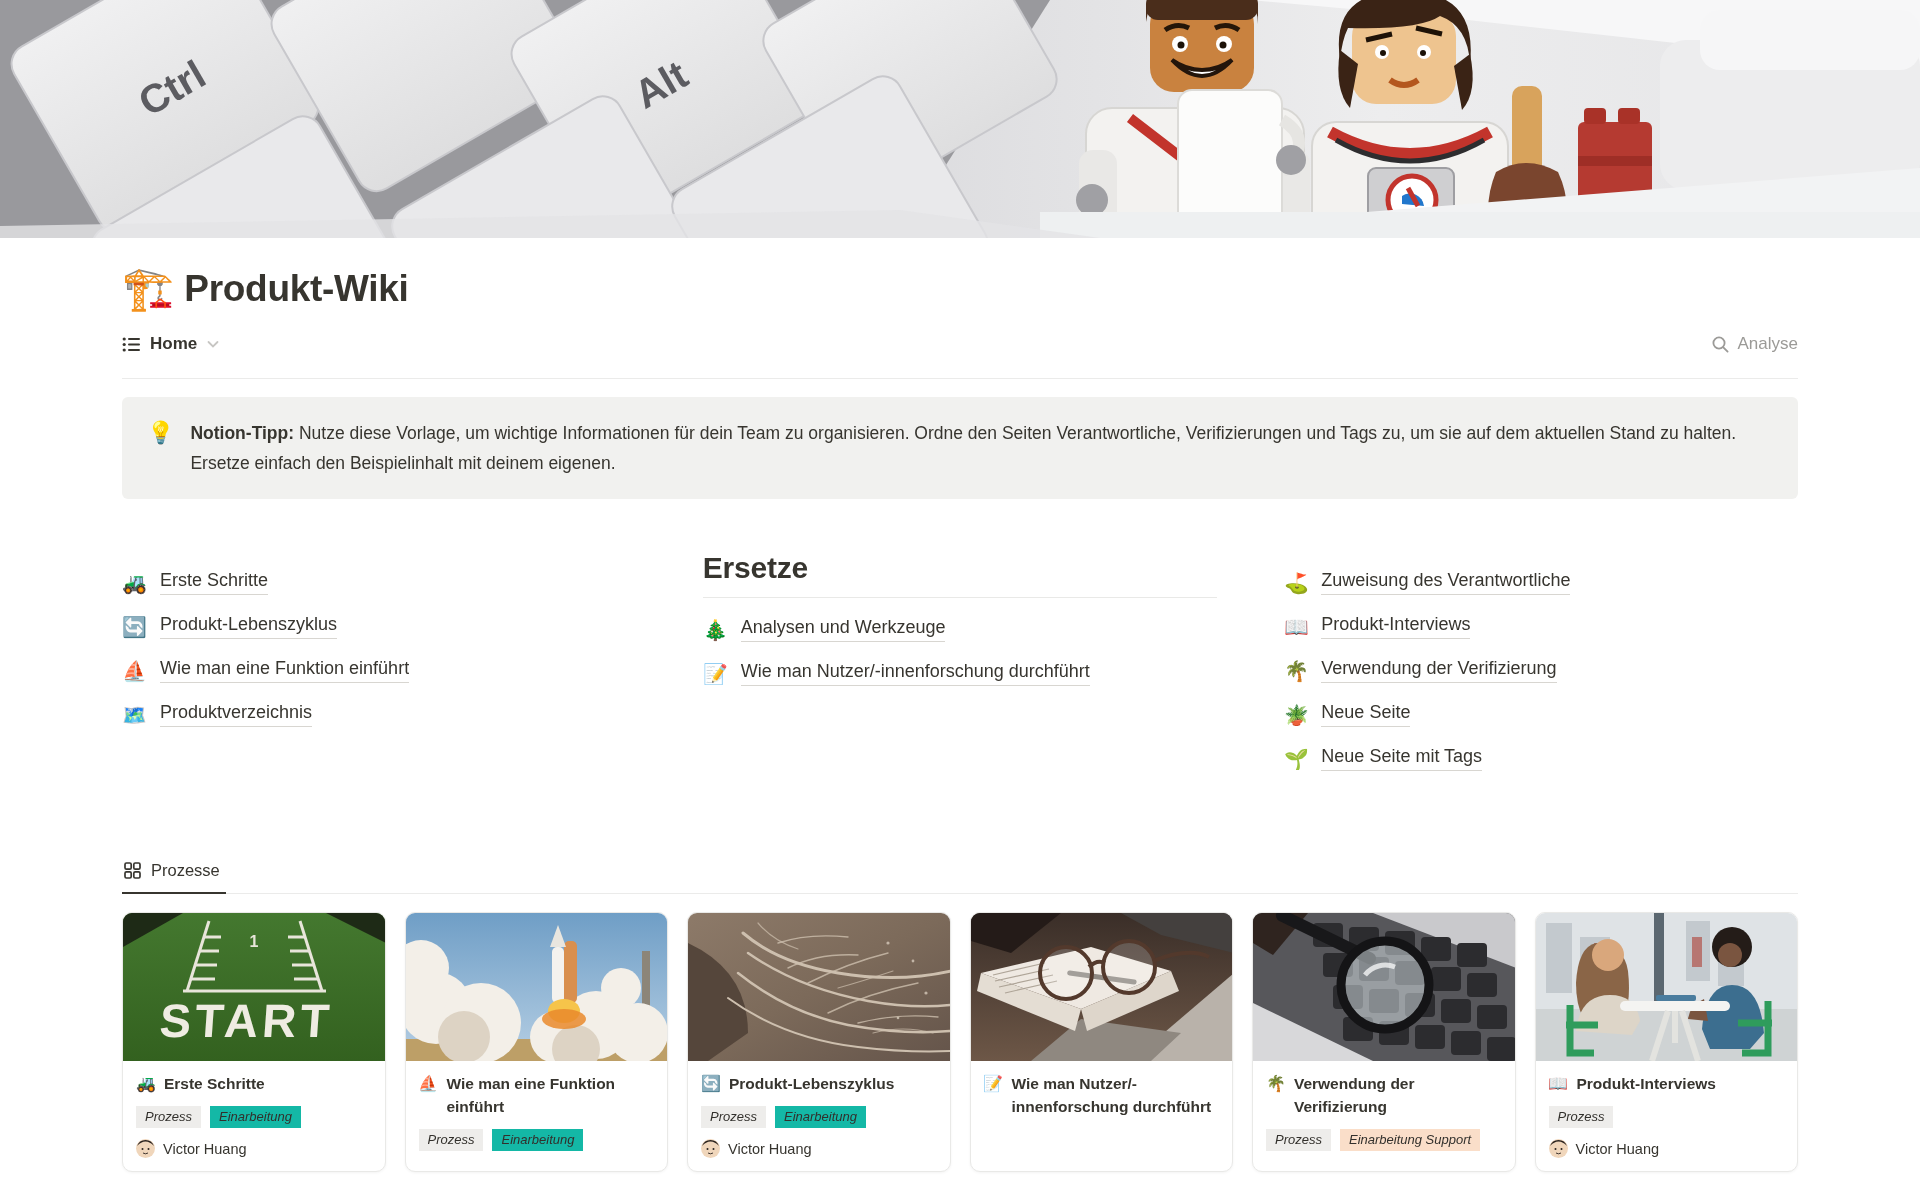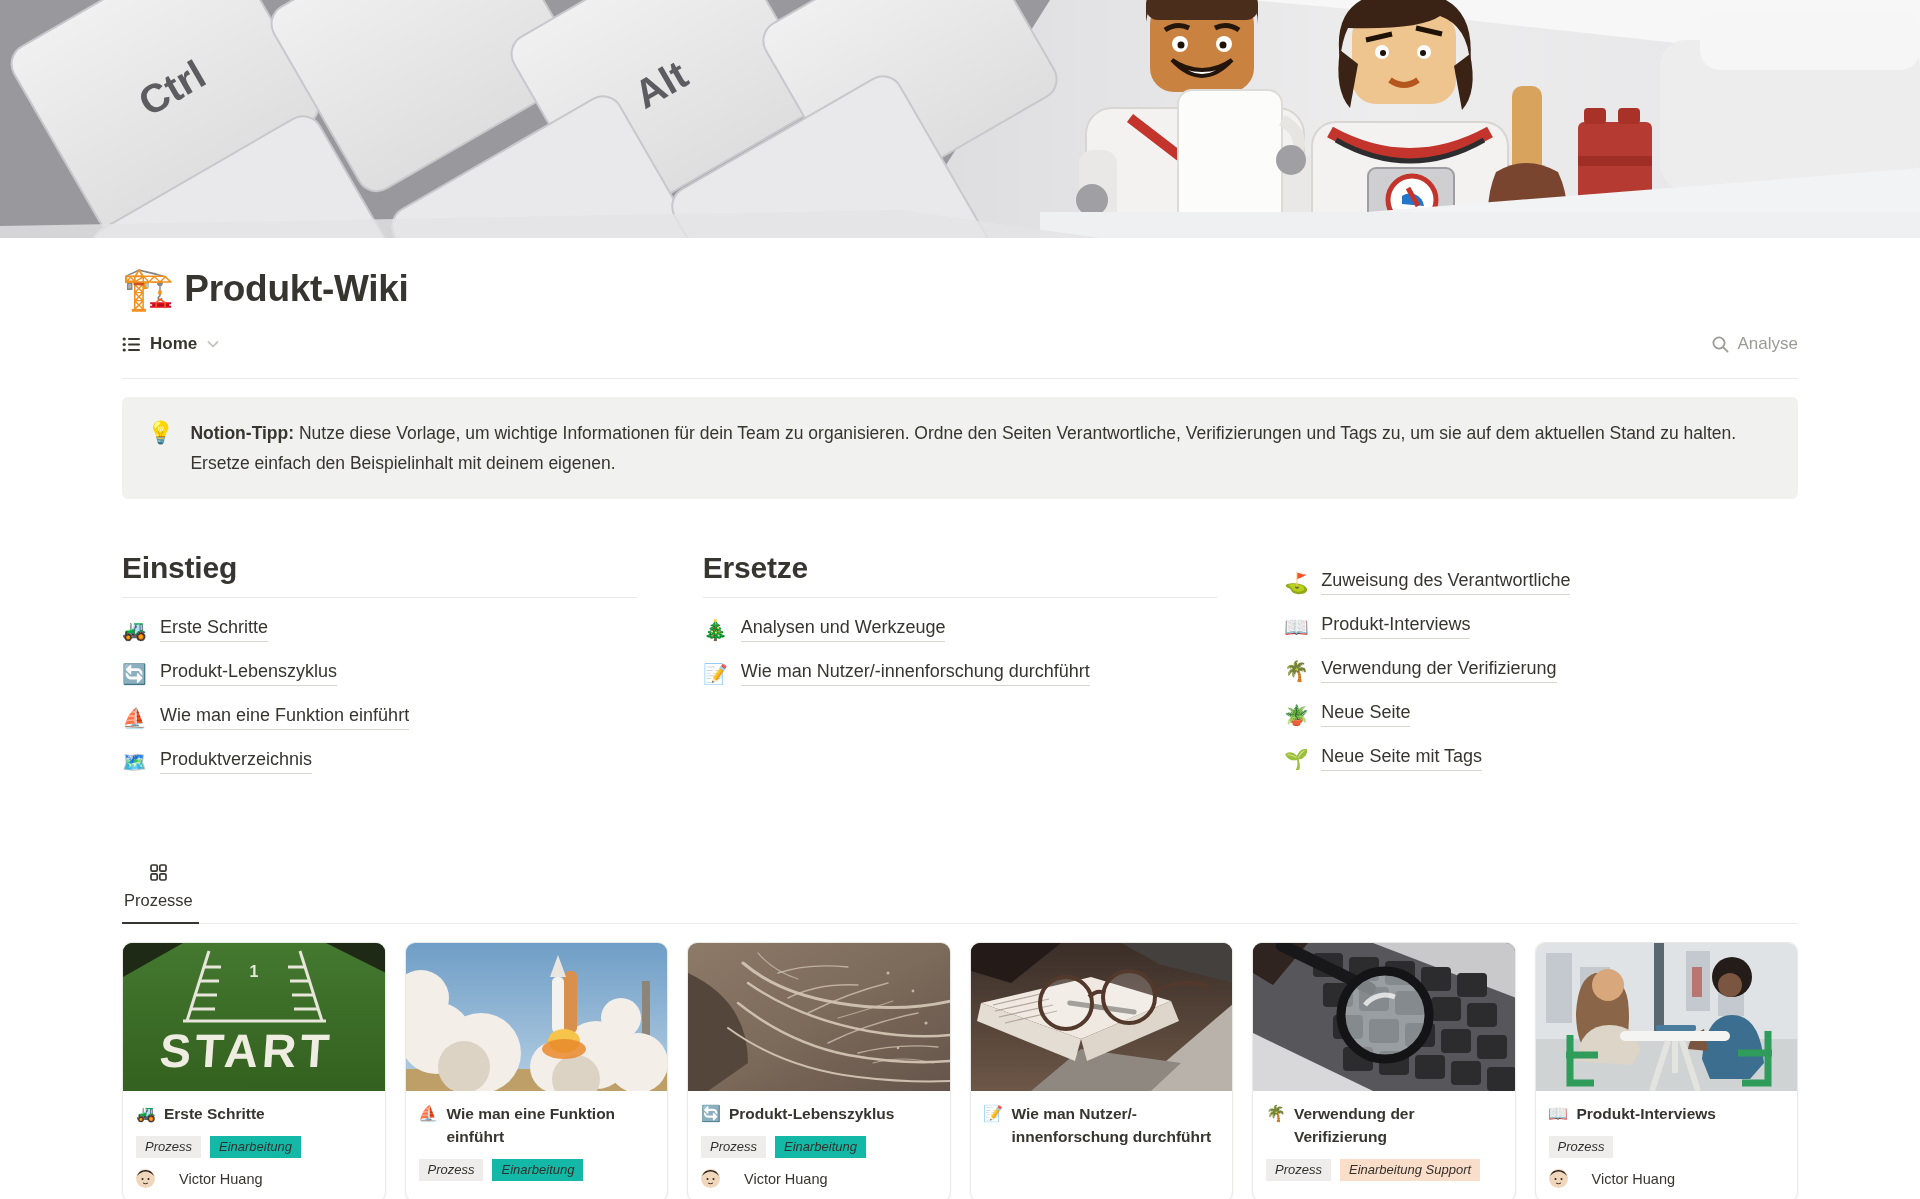--- a/index.html
+++ b/index.html
@@ -36,36 +36,36 @@
   .link-item { display:flex; align-items:center; gap:12px; margin-top:19px; font-size:18px; cursor:pointer; }
   .link-item .emoji { font-size:20px; width:26px; text-align:center; flex:0 0 auto; }
   .link-item .lbl { color:#37352f; border-bottom:1.5px solid #d8d6d1; padding-bottom:3px;
                     white-space:nowrap; overflow:hidden; text-overflow:ellipsis; }
 
   
   .gallery { margin-top:84px; }
   .tabrow { border-bottom:1px solid #ebebea; display:flex; }
   .tab { display:flex; align-items:center; gap:10px; padding:6px 6px 12px 2px;
          border-bottom:2.5px solid #37352f; margin-bottom:-1px; font-size:16.5px;
-         font-weight:500; color:#37352f; cursor:pointer;flex-direction:column; }
+         font-weight:500; color:#37352f; cursor:pointer; }
   .cards { margin-top:18px; display:grid; grid-template-columns:repeat(6,1fr); gap:19px; }
   .card { background:#fff; border:1px solid #e9e9e7; border-radius:10px; overflow:hidden;
           box-shadow:0 1px 3px rgba(15,15,15,0.05); cursor:pointer; }
   .card-img { height:148px; overflow:hidden; }
   .card-img svg { display:block; }
   .card-body { padding:11px 13px 13px; }
   .card-title { font-size:15.5px; font-weight:600; line-height:23px; display:flex; gap:8px;
                 align-items:flex-start; }
   .card-title .ci { font-size:16px; line-height:23px; flex:0 0 auto; }
   .tags { margin-top:11px; display:flex; gap:9px; flex-wrap:wrap; }
   .tag { font-size:13px; line-height:16px; padding:3px 9px; border-radius:0; color:#32302c; white-space:nowrap;font-style:italic; }
   .tag.gray   { background:#eeedeb; }
   .tag.blue   { background:#14b8a6; }
   .tag.orange { background:#fadec9; }
-  .person { margin-top:11px; display:flex; gap:24px; align-items:center; font-size:14.5px; }
+  .person { margin-top:11px; display:flex; gap:8px; align-items:center; font-size:14.5px; }
   .person svg { flex:0 0 auto; }
 </style>
 </head>
 <body>
 
 <div class="cover">
   <svg width="1920" height="238" viewBox="0 0 1920 238">
     <defs>
       <linearGradient id="cvbg" x1="0" y1="0" x2="1" y2="0">
         <stop offset="0" stop-color="#b4b4b8"></stop>
@@ -190,21 +190,20 @@
     </div>
   </div>
 
   <div class="callout">
     <span class="bulb">💡</span>
     <p><b>Notion-Tipp:</b><span> Nutze diese Vorlage, um wichtige Informationen für dein Team zu organisieren. Ordne den Seiten Verantwortliche, Verifizierungen und Tags zu, um sie auf dem aktuellen Stand zu halten. Ersetze einfach den Beispielinhalt mit deinem eigenen.</span></p>
   </div>
 
   <div class="cols">
     <div class="col">
-      <h2>Einstieg</h2>
       <div class="link-item">
         <span class="emoji">🚜</span>
         <span class="lbl">Erste Schritte</span>
       </div>
       <div class="link-item">
         <span class="emoji">🔄</span>
         <span class="lbl">Produkt-Lebenszyklus</span>
       </div>
       <div class="link-item">
         <span class="emoji">⛵</span>

